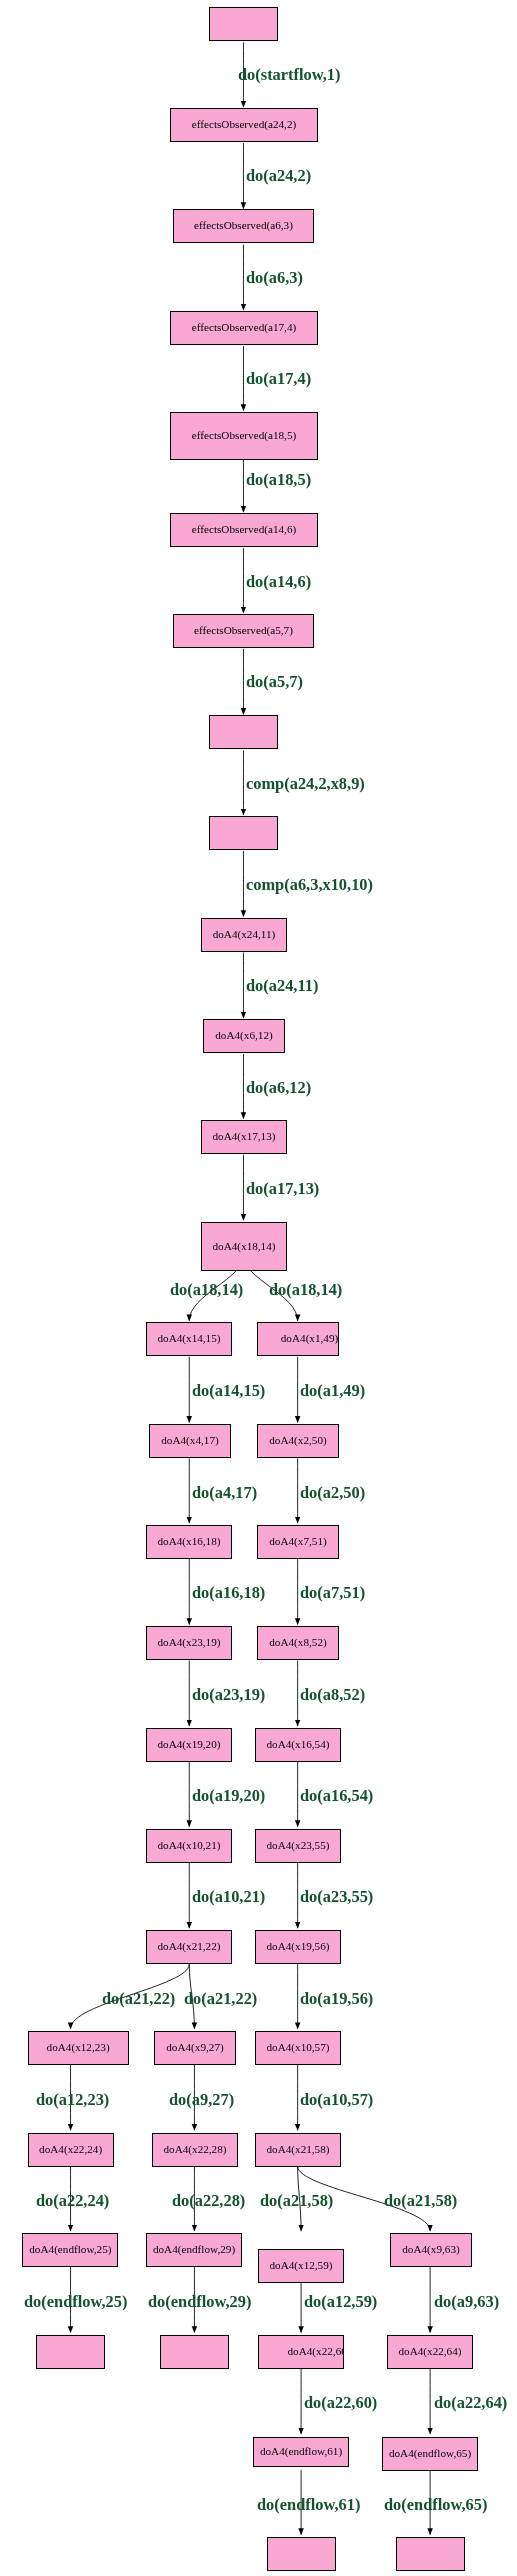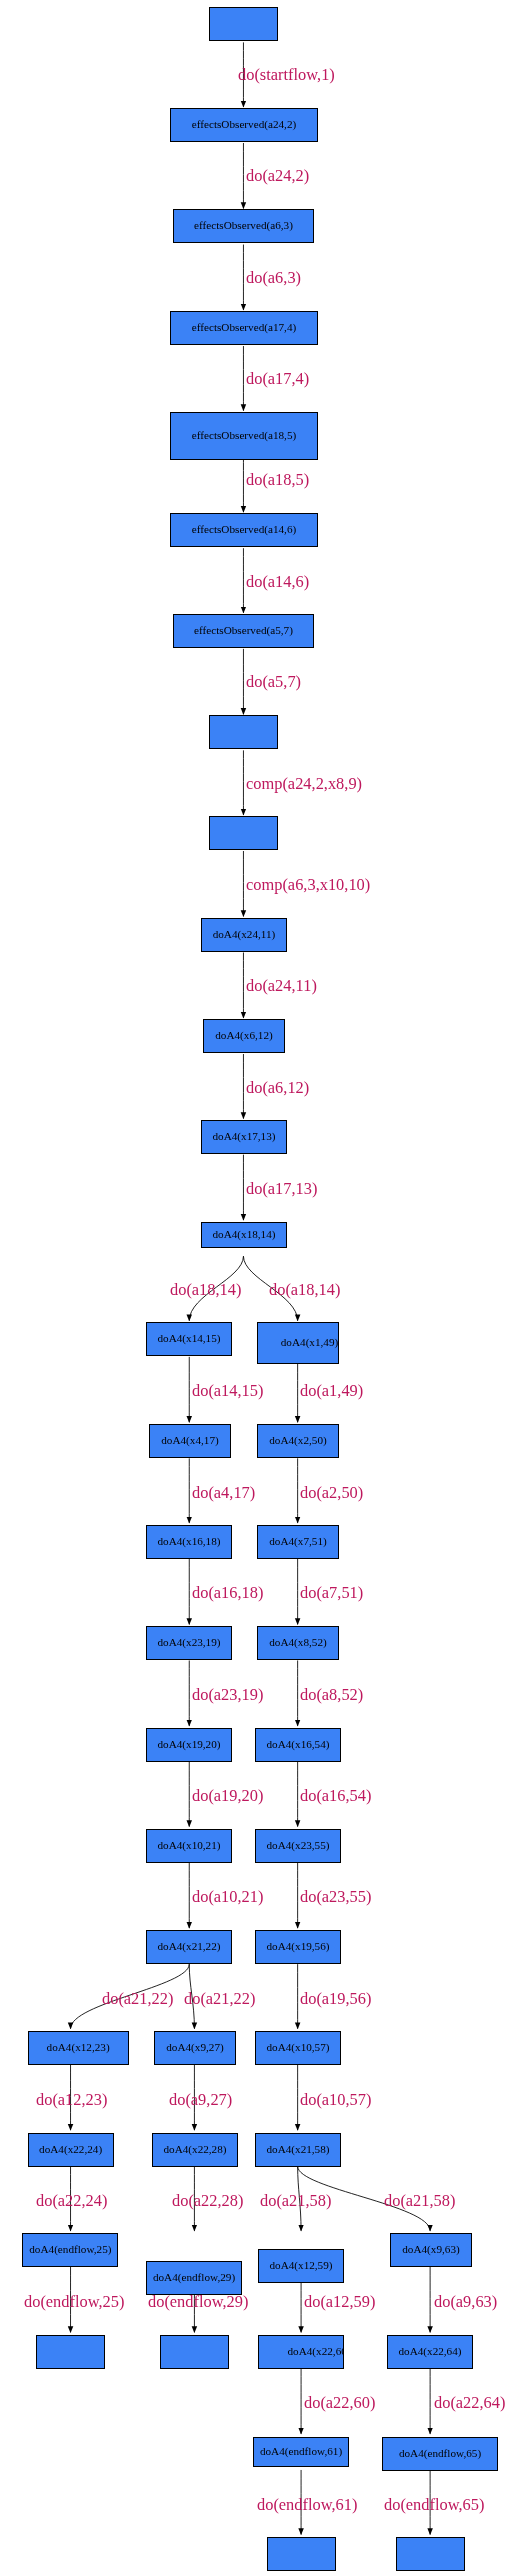--- a/index.html
+++ b/index.html
@@ -19,37 +19,38 @@
     height: 2576px;
   }
   .edge {
     fill: none;
     stroke: #000000;
     stroke-width: 1;
   }
   .node {
     position: absolute;
     border: 0.9px solid #000000;
-    background: #3b82f6;
+    background: #f9a8d4;
     color: #000000;
     display: flex;
     align-items: center;
     justify-content: center;
     text-align: center;
     font-size: 11.2px;
     line-height: 1;
     white-space: nowrap;
     overflow: hidden;
   }
   .edge-label {
     position: absolute;
-    color: #be185d;
+    color: #14532d;
     font-size: 16.4px;
     line-height: 19px;
     white-space: nowrap;
+    font-weight: bold;
   }
 </style>
 </head>
 <body>
 
 <div class="canvas">
   <svg class="edge-layer" width="517" height="2576" viewBox="0 0 601 2992" xmlns="http://www.w3.org/2000/svg">
     <defs>
       <marker id="arrow" viewBox="0 0 10 10" refX="9" refY="5" markerWidth="8" markerHeight="8" orient="auto" markerUnits="userSpaceOnUse">
         <path d="M0,1 L10,5 L0,9 z" fill="#000000"></path>
@@ -108,51 +109,51 @@
       <div class="node" style="left: 173px; top: 209px; width: 141px; height: 34px;">effectsObserved(a6,3)</div>
       <div class="node" style="left: 170px; top: 311px; width: 148px; height: 34px;">effectsObserved(a17,4)</div>
       <div class="node" style="left: 170px; top: 412px; width: 148px; height: 48px;">effectsObserved(a18,5)</div>
       <div class="node" style="left: 170px; top: 513px; width: 148px; height: 34px;">effectsObserved(a14,6)</div>
       <div class="node" style="left: 173px; top: 614px; width: 141px; height: 34px;">effectsObserved(a5,7)</div>
       <div class="node" style="left: 209px; top: 715px; width: 69px; height: 34px;"></div>
       <div class="node" style="left: 209px; top: 816px; width: 69px; height: 34px;"></div>
       <div class="node" style="left: 201px; top: 918px; width: 86px; height: 34px;">doA4(x24,11)</div>
       <div class="node" style="left: 203px; top: 1019px; width: 82px; height: 34px;">doA4(x6,12)</div>
       <div class="node" style="left: 201px; top: 1120px; width: 86px; height: 34px;">doA4(x17,13)</div>
-      <div class="node" style="left: 201px; top: 1222px; width: 86px; height: 26px;">doA4(x18,14)</div>
+      <div class="node" style="left: 201px; top: 1222px; width: 86px; height: 49px;">doA4(x18,14)</div>
       <div class="node" style="left: 146px; top: 1322px; width: 86px; height: 34px;">doA4(x14,15)</div>
-      <div class="node" style="left: 257px; top: 1322px; width: 82px; height: 42px; padding-left: 23px;">doA4(x1,49)</div>
+      <div class="node" style="left: 257px; top: 1322px; width: 82px; height: 34px; padding-left: 23px;">doA4(x1,49)</div>
       <div class="node" style="left: 149px; top: 1424px; width: 82px; height: 34px;">doA4(x4,17)</div>
       <div class="node" style="left: 257px; top: 1424px; width: 82px; height: 34px;">doA4(x2,50)</div>
       <div class="node" style="left: 146px; top: 1525px; width: 86px; height: 34px;">doA4(x16,18)</div>
       <div class="node" style="left: 257px; top: 1525px; width: 82px; height: 34px;">doA4(x7,51)</div>
       <div class="node" style="left: 146px; top: 1626px; width: 86px; height: 34px;">doA4(x23,19)</div>
       <div class="node" style="left: 257px; top: 1626px; width: 82px; height: 34px;">doA4(x8,52)</div>
       <div class="node" style="left: 146px; top: 1728px; width: 86px; height: 34px;">doA4(x19,20)</div>
       <div class="node" style="left: 255px; top: 1728px; width: 86px; height: 34px;">doA4(x16,54)</div>
       <div class="node" style="left: 146px; top: 1829px; width: 86px; height: 34px;">doA4(x10,21)</div>
       <div class="node" style="left: 255px; top: 1829px; width: 86px; height: 34px;">doA4(x23,55)</div>
       <div class="node" style="left: 146px; top: 1930px; width: 86px; height: 34px;">doA4(x21,22)</div>
       <div class="node" style="left: 255px; top: 1930px; width: 86px; height: 34px;">doA4(x19,56)</div>
       <div class="node" style="left: 27.6px; top: 2031px; width: 101px; height: 34px;">doA4(x12,23)</div>
       <div class="node" style="left: 154px; top: 2031px; width: 82px; height: 34px;">doA4(x9,27)</div>
       <div class="node" style="left: 255px; top: 2031px; width: 86px; height: 34px;">doA4(x10,57)</div>
       <div class="node" style="left: 27.6px; top: 2133px; width: 86px; height: 34px;">doA4(x22,24)</div>
       <div class="node" style="left: 152px; top: 2133px; width: 86px; height: 34px;">doA4(x22,28)</div>
       <div class="node" style="left: 255px; top: 2133px; width: 86px; height: 34px;">doA4(x21,58)</div>
       <div class="node" style="left: 22.4px; top: 2233px; width: 96px; height: 34px;">doA4(endflow,25)</div>
-      <div class="node" style="left: 146px; top: 2233px; width: 96px; height: 34px; margin-top: 28px;">doA4(endflow,29)</div>
+      <div class="node" style="left: 146px; top: 2233px; width: 96px; height: 34px;">doA4(endflow,29)</div>
       <div class="node" style="left: 258px; top: 2233px; width: 86px; height: 34px; margin-top: 16px;">doA4(x12,59)</div>
       <div class="node" style="left: 390px; top: 2233px; width: 82px; height: 34px;">doA4(x9,63)</div>
       <div class="node" style="left: 36px; top: 2335px; width: 69px; height: 34px;"></div>
       <div class="node" style="left: 160px; top: 2335px; width: 69px; height: 34px;"></div>
       <div class="node" style="left: 258px; top: 2335px; width: 86px; height: 34px; padding-left: 36px;">doA4(x22,60)</div>
       <div class="node" style="left: 387px; top: 2335px; width: 86px; height: 34px;">doA4(x22,64)</div>
       <div class="node" style="left: 253px; top: 2437px; width: 96px; height: 30px;">doA4(endflow,61)</div>
-      <div class="node" style="left: 382px; top: 2437px; width: 116px; height: 34px;">doA4(endflow,65)</div>
+      <div class="node" style="left: 382px; top: 2437px; width: 96px; height: 34px;">doA4(endflow,65)</div>
       <div class="node" style="left: 267px; top: 2537px; width: 69px; height: 34px;"></div>
       <div class="node" style="left: 396px; top: 2537px; width: 69px; height: 34px;"></div>
     </div>
   <div id="labels-layer">
       <div class="edge-label" style="left: 238px; top: 65px;">do(startflow,1)</div>
       <div class="edge-label" style="left: 246px; top: 166px;">do(a24,2)</div>
       <div class="edge-label" style="left: 246px; top: 268px;">do(a6,3)</div>
       <div class="edge-label" style="left: 246px; top: 369px;">do(a17,4)</div>
       <div class="edge-label" style="left: 246px; top: 470px;">do(a18,5)</div>
       <div class="edge-label" style="left: 246px; top: 572px;">do(a14,6)</div>

